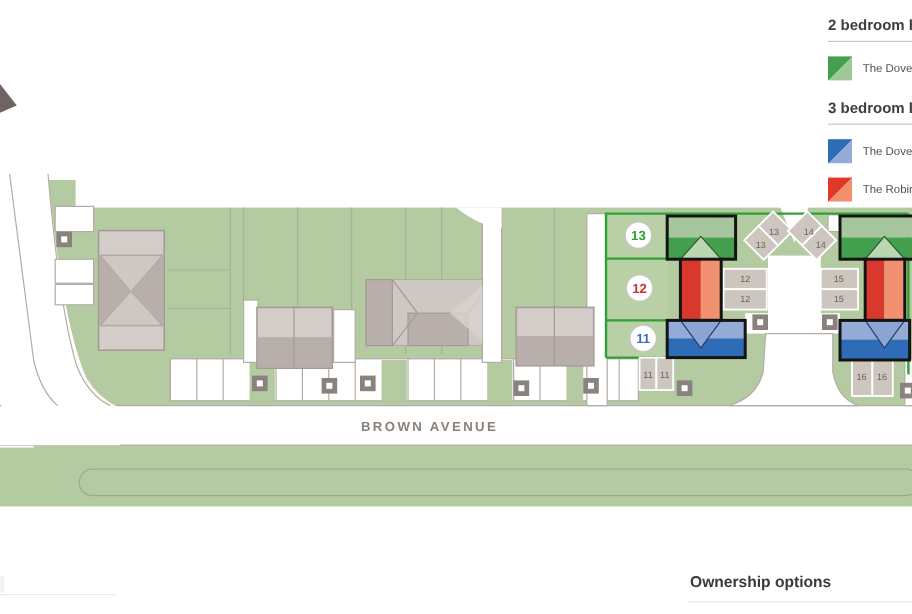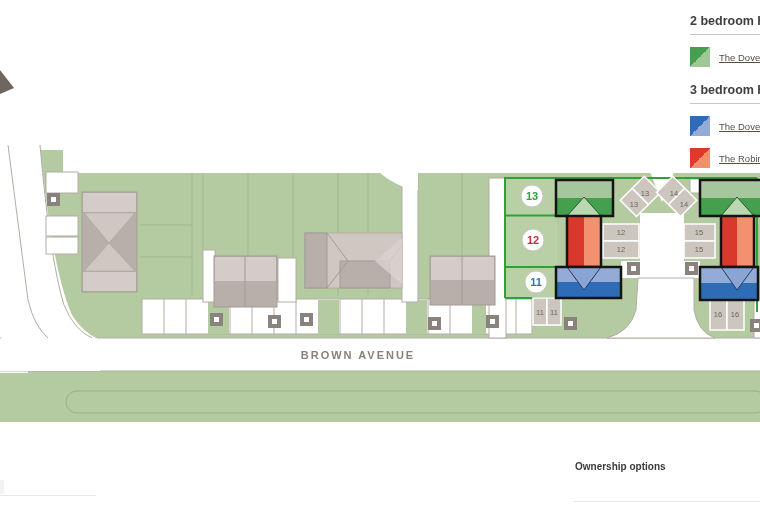--- a/index.html
+++ b/index.html
@@ -30,24 +30,24 @@
   .gable-dn{fill:#8aa5d4;stroke:#223c63;stroke-width:1;}
   .marker-outer{fill:#8a827c;} .marker-inner{fill:#ffffff;}
   .road-label{font-size:11px;font-weight:bold;fill:#8b8178;letter-spacing:2px;text-anchor:middle;}
   .north-tri{fill:#6e6560;}
   
   .legend{position:absolute;left:690px;top:8px;width:220px;}
   .legend-title{font-size:12.5px;font-weight:600;color:#3e3e3b;white-space:nowrap;padding-top:6px;}
   .legend-divider{border-bottom:1px solid #c9c5c1;margin-top:6px;width:220px;}
   .legend-item{display:flex;align-items:center;gap:9px;margin-top:12px;}
   .swatch{width:20px;height:20px;flex:0 0 20px;}
-  .legend-label{font-size:9.5px;color:#564f49;white-space:nowrap;text-decoration:underline;}
+  .legend-label{font-size:9.5px;color:#564f49;white-space:nowrap;}
   .legend-gap{height:10px;}
   
-  .ownership{position:absolute;left:575px;top:461px;font-size:10px;font-weight:600;color:#3a3a37;white-space:nowrap;}
+  .ownership{position:absolute;left:575px;top:477px;font-size:13px;font-weight:600;color:#3a3a37;white-space:nowrap;}
   .ownership-divider{position:absolute;left:573px;top:501px;width:187px;height:1px;background:#e8e8e8;}
   .bl-line{position:absolute;left:0;top:495px;width:96px;height:1px;background:#eceae9;}
   .bl-chip{position:absolute;left:0;top:480px;width:4px;height:14px;background:#f4f3f2;}
 </style>
 </head>
 <body>
 
 <div class="stage">
 
 <svg class="plan-svg" width="760" height="512" viewBox="0 0 760 512">

